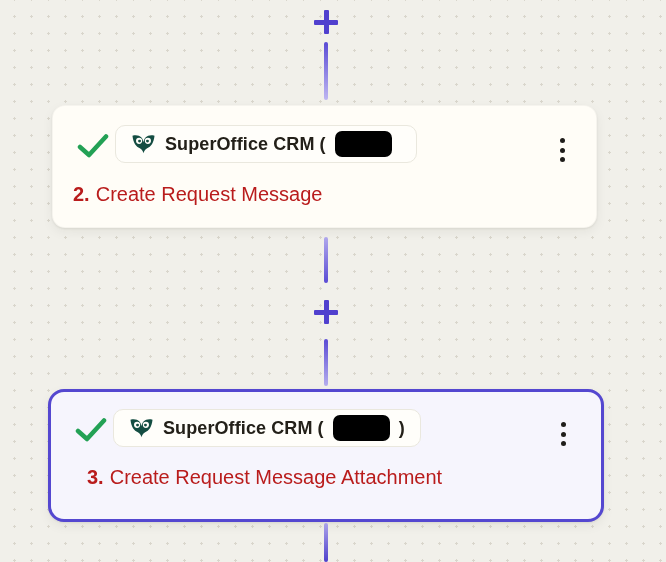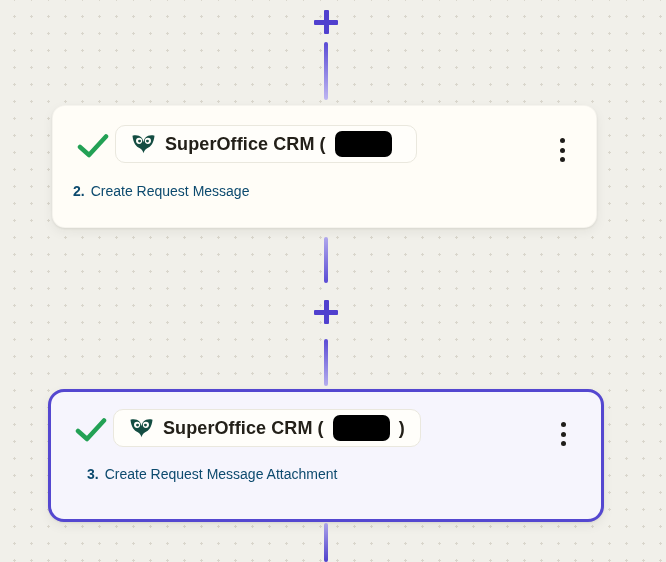--- a/index.html
+++ b/index.html
@@ -44,21 +44,21 @@
     position:absolute;left:62px;top:19px;height:38px;box-sizing:border-box;
     display:flex;align-items:center;gap:9px;padding:0 15px;
     background:#fffefa;border:1px solid #eae8de;border-radius:10px;
   }
   .badge .app-name{font-size:18px;font-weight:700;color:#232019;white-space:nowrap;letter-spacing:.1px;}
   .redaction{display:inline-block;width:57px;height:26px;background:#000;border-radius:7px;}
   .badge .app-suffix{font-size:18px;font-weight:700;color:#232019;}
   .kebab{position:absolute;right:28px;top:25px;width:12px;height:38px;display:flex;flex-direction:column;
          align-items:center;justify-content:center;gap:4.5px;cursor:pointer;}
   .kebab i{width:5px;height:5px;border-radius:50%;background:#1f1d1a;}
-  .step-title{position:absolute;left:20px;top:77px;font-size:14px;color:#0c4a6e;white-space:nowrap;}
+  .step-title{position:absolute;left:20px;top:77px;font-size:20px;color:#b91c1c;white-space:nowrap;}
   .step-title .num{font-weight:700;margin-right:6px;}
   .card-2 .check{top:25px;}
   .card-2 .badge{top:17px;}
   .card-2 .kebab{top:23px;right:32px;}
   .card-2 .step-title{top:74px;margin-left:16px;}
 </style>
 </head>
 <body>
 
 <div class="canvas">

